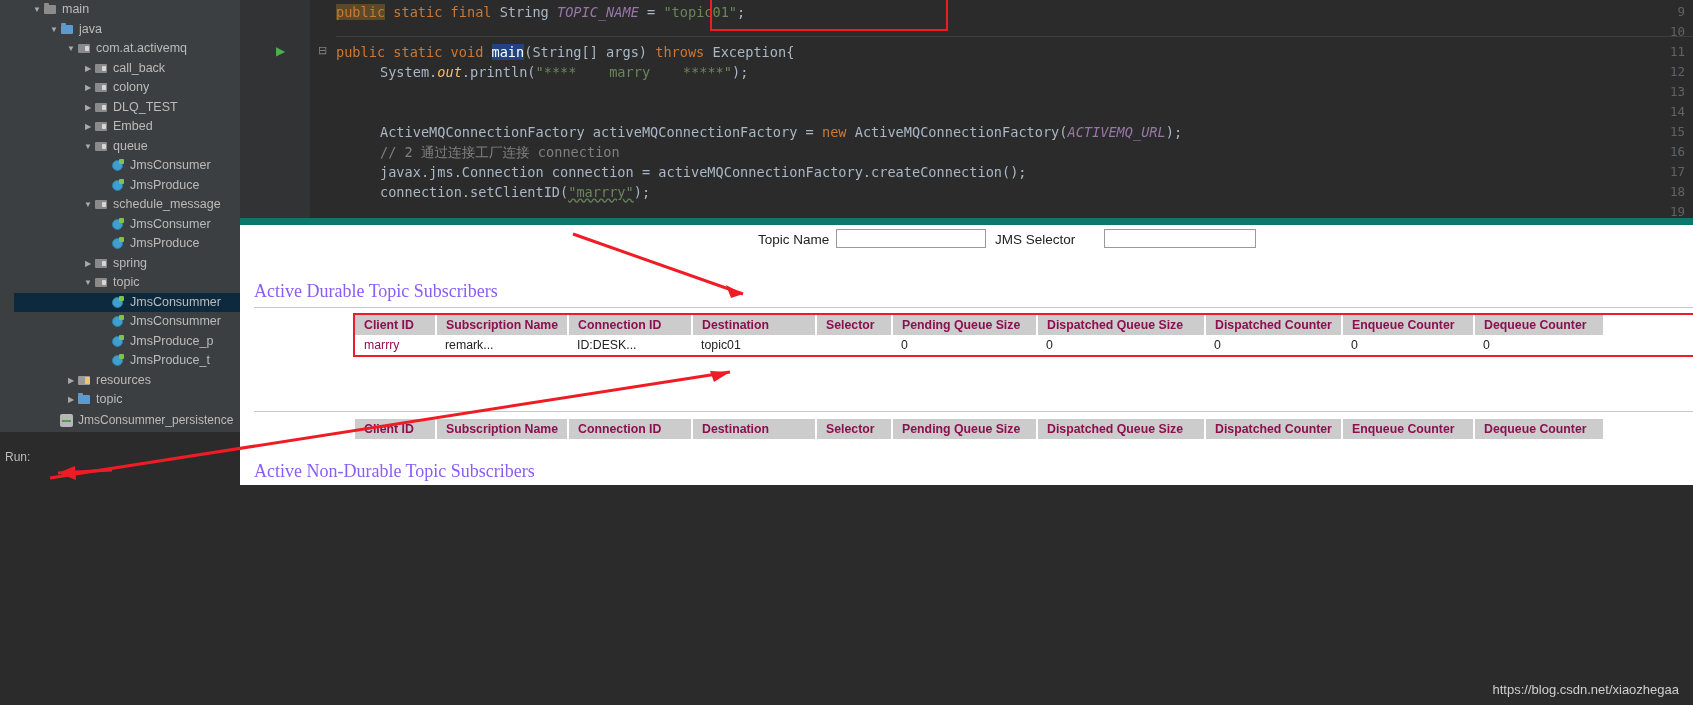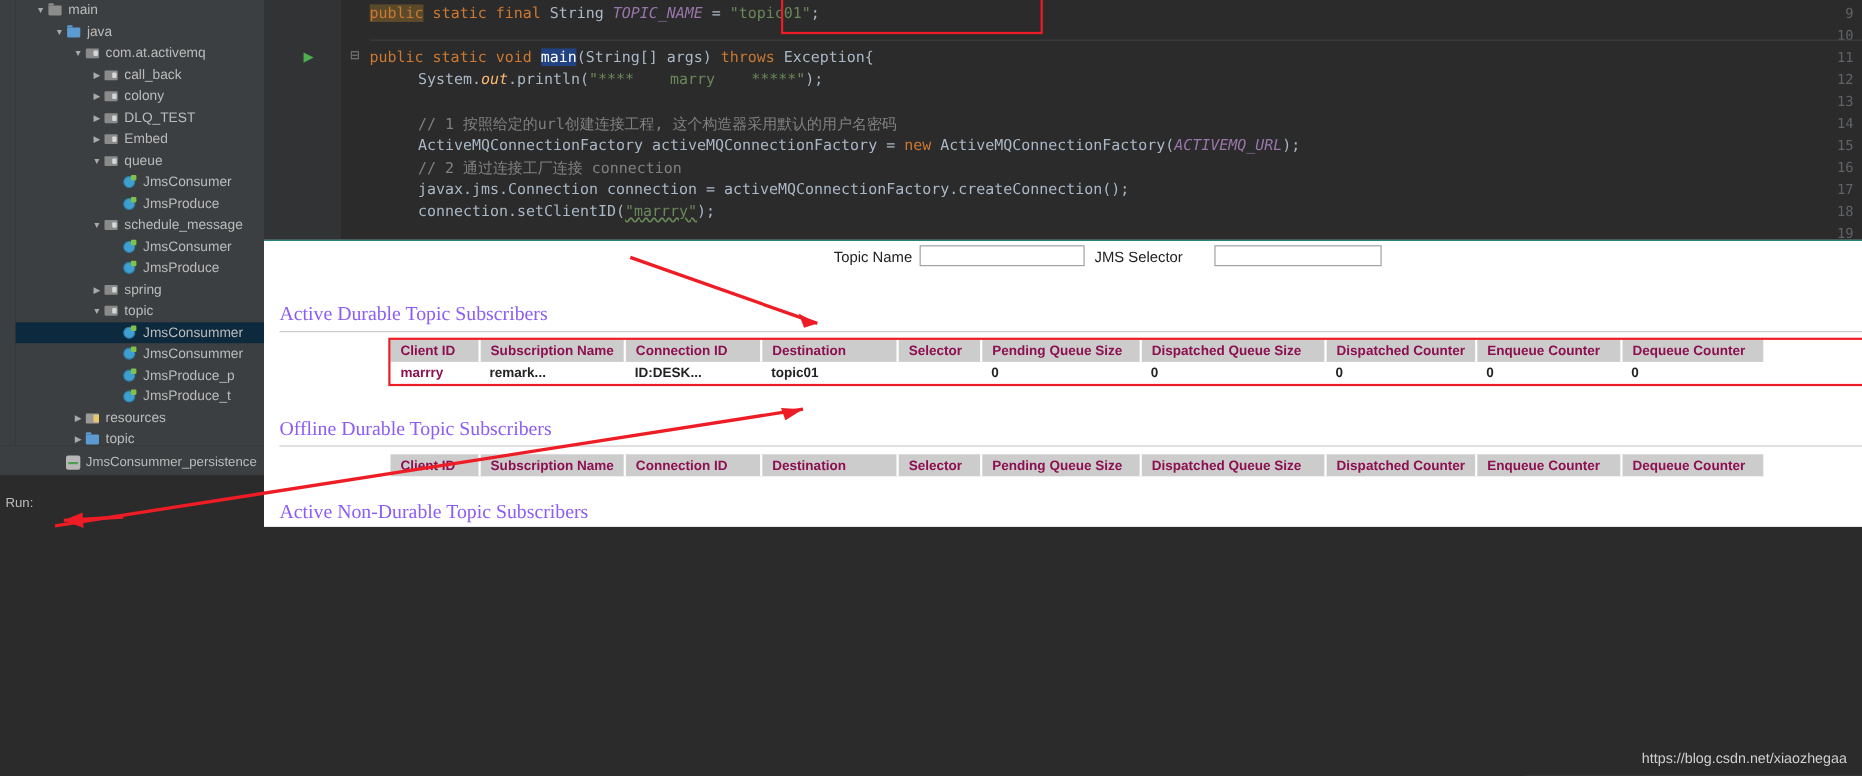--- a/index.html
+++ b/index.html
@@ -57,34 +57,34 @@
   .run-tab{position:absolute;left:60px;top:413px;height:22px;display:flex;align-items:center;
            font-size:12px;color:#bbb;white-space:nowrap;}
   .run-tab .rt-ico{width:13px;height:13px;background:#b7b7b7;margin-right:5px;border-radius:2px;position:relative;}
   .run-tab .rt-ico:after{content:"";position:absolute;left:2px;top:6px;width:9px;height:2px;background:#4c9f4c;}
   .console{position:absolute;left:60px;top:436px;right:0;bottom:0;background:#2b2b2b;
            font-family:"DejaVu Sans Mono",monospace;font-size:13.3px;line-height:20.5px;
            color:#cc7832;white-space:pre;overflow:hidden;padding-top:0px;}
 
   
   .browser{position:absolute;left:240px;top:218px;right:0;height:260px;background:#ffffff;
-           border-top:1px solid #0f766e;overflow:hidden;}
+           border-top:7px solid #0f766e;overflow:hidden;}
   .topbar{position:absolute;left:0;top:0;right:0;height:32px;}
   .lblfield{position:absolute;font-size:13.5px;color:#222;font-family:"Liberation Sans",sans-serif;}
   .inputbox{position:absolute;height:19px;border:1px solid #9a9a9a;background:#fff;box-sizing:border-box;}
 
   h3.secttl{position:absolute;margin:0;font-family:"Liberation Serif",serif;font-weight:normal;
             font-size:18px;color:#8b5cf6;letter-spacing:0px;}
   .hr{position:absolute;height:1px;background:#c8c8c8;}
 
   table.amq{position:absolute;border-collapse:collapse;font-size:12.3px;
             font-family:"Liberation Sans",sans-serif;}
   table.amq th{background:#cccccc;color:#8c0f4f;font-weight:bold;text-align:left;
                padding:3px 9px;white-space:nowrap;border-right:2px solid #ffffff;}
-  table.amq td{padding:3px 9px;white-space:nowrap;color:#222;font-weight:bold;}
+  table.amq td{padding:3px 9px;white-space:nowrap;color:#222;}
   table.amq td.cid{color:#8c0f4f;}
   .redbox{position:absolute;border:2px solid #ee1c25;box-sizing:border-box;pointer-events:none;}
 
   
   .anno{position:absolute;pointer-events:none;}
   .cn-text{position:absolute;color:#ee1111;font-size:21px;font-family:"DejaVu Sans",sans-serif;
            white-space:nowrap;letter-spacing:1px;}
   .watermark{position:absolute;right:14px;bottom:8px;color:#cfcfcf;font-size:13px;}
   svg{overflow:visible;}
 </style>
@@ -260,21 +260,20 @@
     <div class="ln" style="top:184px">18</div>
     <div class="ln" style="top:204px">19</div>
 
     <div class="runarrow" style="top:44px">▶</div>
     <div class="fold" style="top:44px">⊟</div>
     <div class="line-sep" style="top:36px"></div>
 
     <div class="cl" style="left:96px;top:4px"><span class="kw hl-public">public</span><span class="kw"> static final </span><span class="id">String </span><span class="fld">TOPIC_NAME</span><span class="id"> = </span><span class="str">"topic01"</span><span class="id">;</span></div>
     <div class="cl" style="left:96px;top:44px"><span class="kw">public static void </span><span class="hl-main">main</span><span class="id">(String[] args) </span><span class="kw">throws </span><span class="id">Exception{</span></div>
     <div class="cl" style="left:140px;top:64px"><span class="id">System.</span><span class="sfld" style="font-style:italic">out</span><span class="id">.</span><span class="id">println(</span><span class="str">"****&nbsp;&nbsp;&nbsp;&nbsp;marry&nbsp;&nbsp;&nbsp;&nbsp;*****"</span><span class="id">);</span></div>
-    <div class="cl cmt" style="left:140px;top:104px">// 1 按照给定的url创建连接工程, 这个构造器采用默认的用户名密码</div>
     <div class="cl" style="left:140px;top:124px"><span class="id">ActiveMQConnectionFactory activeMQConnectionFactory = </span><span class="kw">new </span><span class="id">ActiveMQConnectionFactory(</span><span class="fld">ACTIVEMQ_URL</span><span class="id">);</span></div>
     <div class="cl cmt" style="left:140px;top:144px">// 2 通过连接工厂连接 connection</div>
     <div class="cl" style="left:140px;top:164px"><span class="id">javax.jms.Connection connection = activeMQConnectionFactory.createConnection();</span></div>
     <div class="cl" style="left:140px;top:184px"><span class="id">connection.setClientID(</span><span class="str" style="text-decoration:underline;text-decoration-style:wavy;text-decoration-color:#6a8759">"marrry"</span><span class="id">);</span></div>
 
     <div class="redbox" style="left:470px;top:-65px;width:238px;height:96px;"></div>
   </div>
 
   <div class="runwin">
     <div style="position:absolute;left:0;top:0;right:0;height:27px;background:#3c3f41;"></div>
@@ -323,21 +322,20 @@
             <td>0</td>
             <td>0</td>
             <td>0</td>
             <td>0</td>
             <td>0</td>
           </tr>
         </tbody>
       </table>
     <div class="redbox" style="left:113px;top:88px;width:1344px;height:44px;"></div>
 
-    <h3 class="secttl" style="left:14px;top:160px">Offline Durable Topic Subscribers</h3>
     <div class="hr" style="left:14px;top:186px;width:1440px"></div>
     <table class="amq" id="tbl-offline" style="left:115px;top:194px">
         <thead>
           <tr>
             <th style="min-width: 62px;">Client ID</th>
             <th style="min-width: 112px;">Subscription Name</th>
             <th style="min-width: 104px;">Connection ID</th>
             <th style="min-width: 104px;">Destination</th>
             <th style="min-width: 56px;">Selector</th>
             <th style="min-width: 125px;">Pending Queue Size</th>

